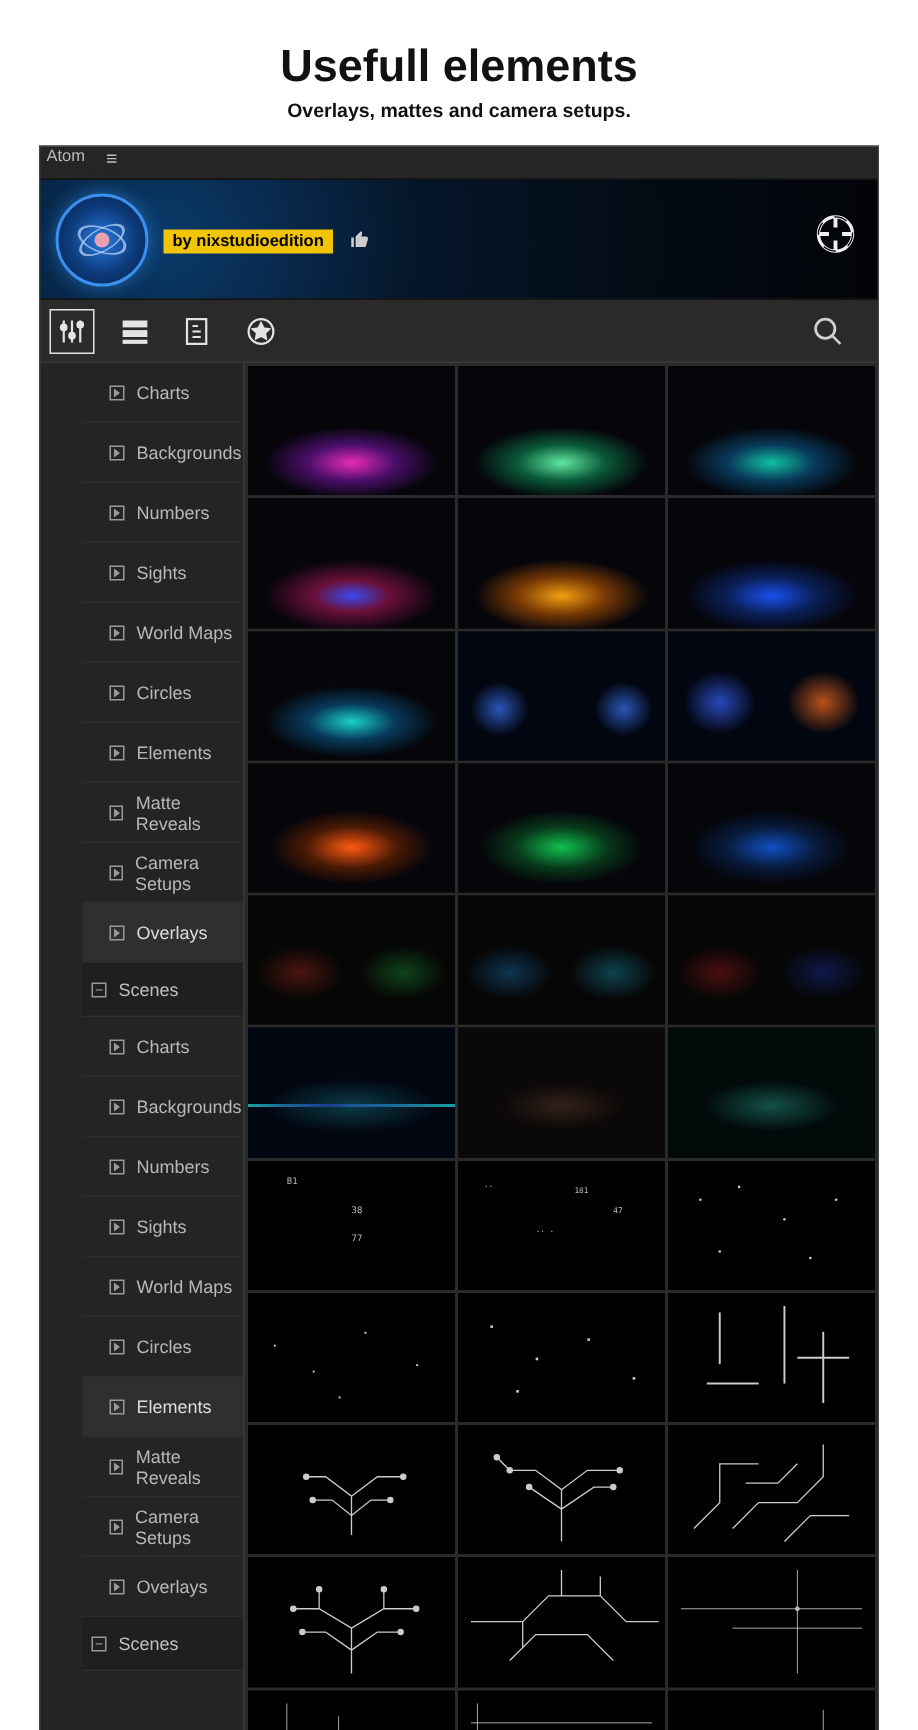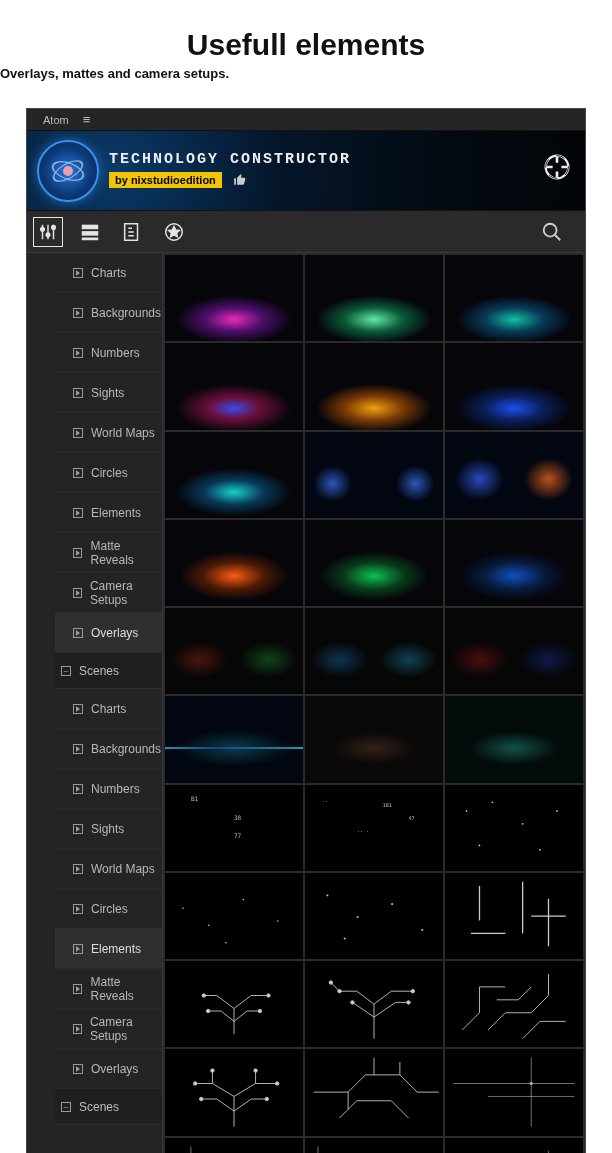--- a/index.html
+++ b/index.html
@@ -2,37 +2,37 @@
 <html><head>
 <meta charset="utf-8">
 <style>
   * { box-sizing: border-box; margin: 0; padding: 0; }
   body {
     font-family: -apple-system, BlinkMacSystemFont, "Segoe UI", Arial, sans-serif;
     background: #fff;
     width: 612px;
   }
   .page-title { text-align: center; font-size: 30px; font-weight: 700; color: #111; margin-top: 28px; }
-  .page-subtitle { text-align: left; font-size: 13px; font-weight: 600; color: #111; margin-top: 4px; margin-bottom: 27px; }
+  .page-subtitle { text-align: center; font-size: 13px; font-weight: 600; color: #111; margin-top: 4px; margin-bottom: 16px; }
 
   .app {
     margin: 0 auto;
     width: 560px;
     background: #2a2a2a;
     color: #c8c8c8;
     font-size: 12px;
     position: relative;
     border: 1px solid #444;
   }
   .menubar {
     height: 22px;
     background: #252525;
     display: flex;
-    align-items: center;
-    padding: 0 16px;
+    align-items: flex-start;
+    padding: 0 4px;
     font-size: 11px;
     color: #bbb;
     border-bottom: 1px solid #111;
   }
   .menubar span { margin-right: 12px; }
   .hambg { margin-left: 2px; font-size: 13px; }
 
   .banner {
     height: 80px;
     background: radial-gradient(circle at 15% 50%, #0a3a6a 0%, #05162a 35%, #030a12 70%, #020408 100%);
@@ -224,21 +224,20 @@
   <div class="menubar">
     <span>Atom</span>
     <span class="hambg">≡</span>
   </div>
 
   <div class="banner">
     <div class="logo">
         <div class="core"></div>
       </div>
     <div class="banner-text">
-      <div class="banner-title">TECHNOLOGY CONSTRUCTOR</div>
       <div>
         <span class="banner-badge">by nixstudioedition</span>
         <span class="thumb-icon">
           <svg viewBox="0 0 24 24" width="14" height="14" fill="#ccc">
               <path d="M2 20h3V9H2v11zm19-10c0-1.1-.9-2-2-2h-5.3l.8-3.8V4c0-.4-.2-.8-.4-1.1L13 2l-6 6v12h10c.8 0 1.5-.5 1.8-1.2l2.1-7c.1-.3.1-.5.1-.8v-1z"></path>
             </svg>
         </span>
       </div>
     </div>
     <div class="target-icon">

